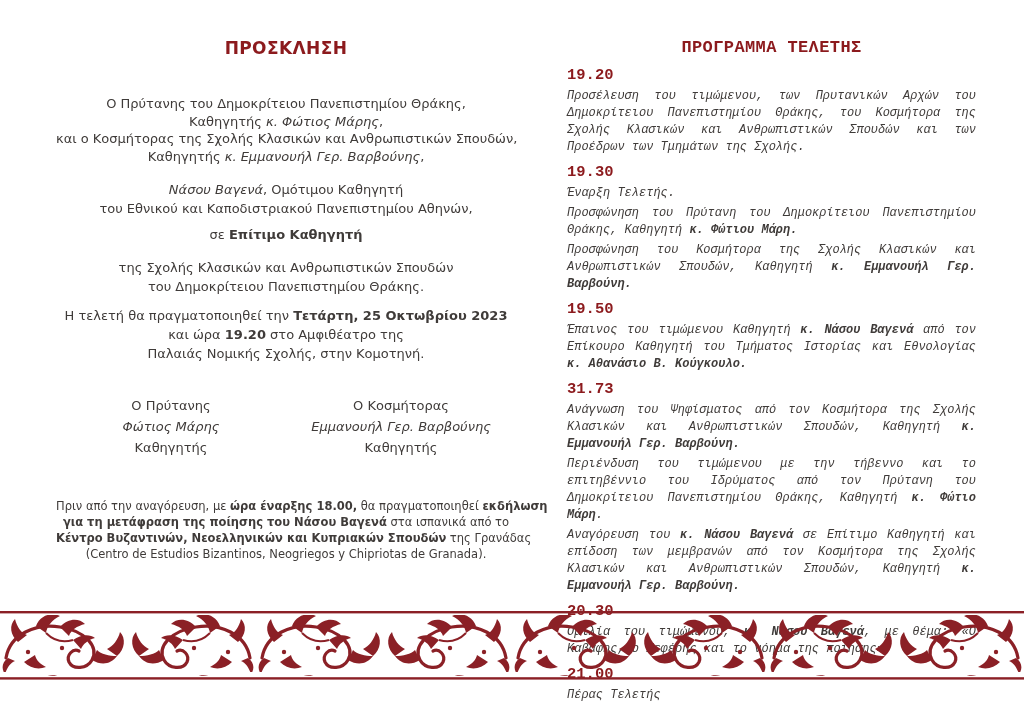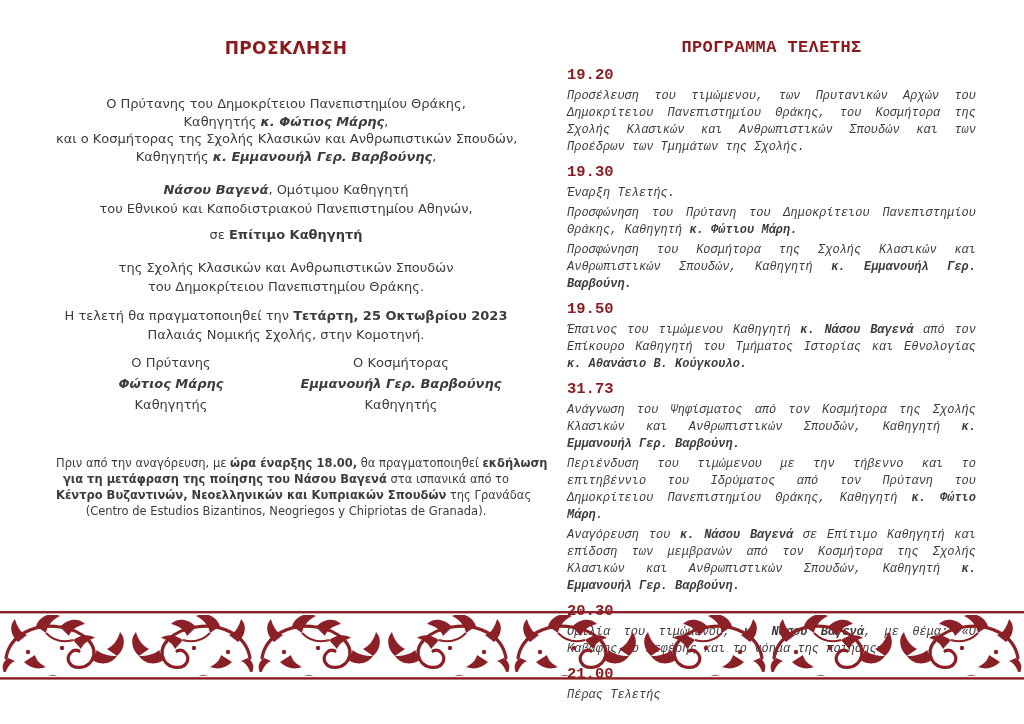--- a/index.html
+++ b/index.html
@@ -19,40 +19,40 @@
   .panel-left .doc-title{margin-bottom:39px;}
   .panel-right .doc-title{margin-bottom:11px;}
   
   .inv-p{margin:0;font-size:13px;}
   .inv-p .line{white-space:nowrap;}
   .p-hosts{line-height:17.5px;margin-bottom:15px;}
   .p-invite{line-height:17.5px;margin-bottom:14px;}
   .p-honoree{line-height:19px;margin-bottom:8px;}
   .p-asprof{line-height:18px;margin-bottom:14px;}
   .p-school{line-height:19px;margin-bottom:10px;}
-  .p-when{line-height:19px;margin-bottom:8px;}
+  .p-when{line-height:19px;margin-bottom:32px;}
   
   .signatures{display:flex;margin:0 0 40px;}
   .sig-col{flex:1;line-height:21px;font-size:13px;}
   
   .note{font-size:11.5px;line-height:16px;}
   .note .line{white-space:nowrap;}
   
   .prog-time{
     font-size:15.5px;font-weight:bold;color:var(--accent,#8C1A1D);
     line-height:17px;margin:8px 0 4px;
   }
   .prog-time:first-of-type{margin-top:0;}
   .prog-p{
     margin:0 0 3px;font-size:12px;line-height:17px;font-style:italic;
     text-align:justify;hyphens:auto;-webkit-hyphens:auto;
   }
   
   .s-b{font-weight:bold;}
-  .s-bi{font-weight:bold;font-style:italic;}
+  .s-bi{font-weight:normal;font-style:italic;}
   
   .ornament{position:absolute;left:0;top:611px;width:1024px;height:69px;color:var(--ornament,#8E2227);}
 </style>
 </head>
 <body>
 
 <div class="page" style="--accent: #8C1A1D; --ornament: #8B2026; --text: #3F3B39;">
 
   <section class="panel panel-left">
     <h1 class="doc-title">ΠΡΟΣΚΛΗΣΗ</h1>
@@ -69,20 +69,21 @@
       </div>
     <div class="inv-p p-asprof">
         <div class="line"><span>σε </span><span class="s-b">Επίτιμο Καθηγητή</span></div>
       </div>
     <div class="inv-p p-school">
         <div class="line"><span>της Σχολής Κλασικών και Ανθρωπιστικών Σπουδών</span></div>
         <div class="line"><span>του Δημοκρίτειου Πανεπιστημίου Θράκης.</span></div>
       </div>
     <div class="inv-p p-when">
         <div class="line"><span>Η τελετή θα πραγματοποιηθεί την </span><span class="s-b">Τετάρτη, 25 Οκτωβρίου 2023</span></div>
+        <div class="line"><span>και ώρα </span><span class="s-b">19.20</span><span> στο Αμφιθέατρο της</span></div>
         <div class="line"><span>Παλαιάς Νομικής Σχολής, στην Κομοτηνή.</span></div>
       </div>
 
     <div class="signatures">
       <div class="sig-col">
         <div>Ο Πρύτανης</div>
         <div class="s-bi">Φώτιος Μάρης</div>
         <div>Καθηγητής</div>
       </div>
       <div class="sig-col">

